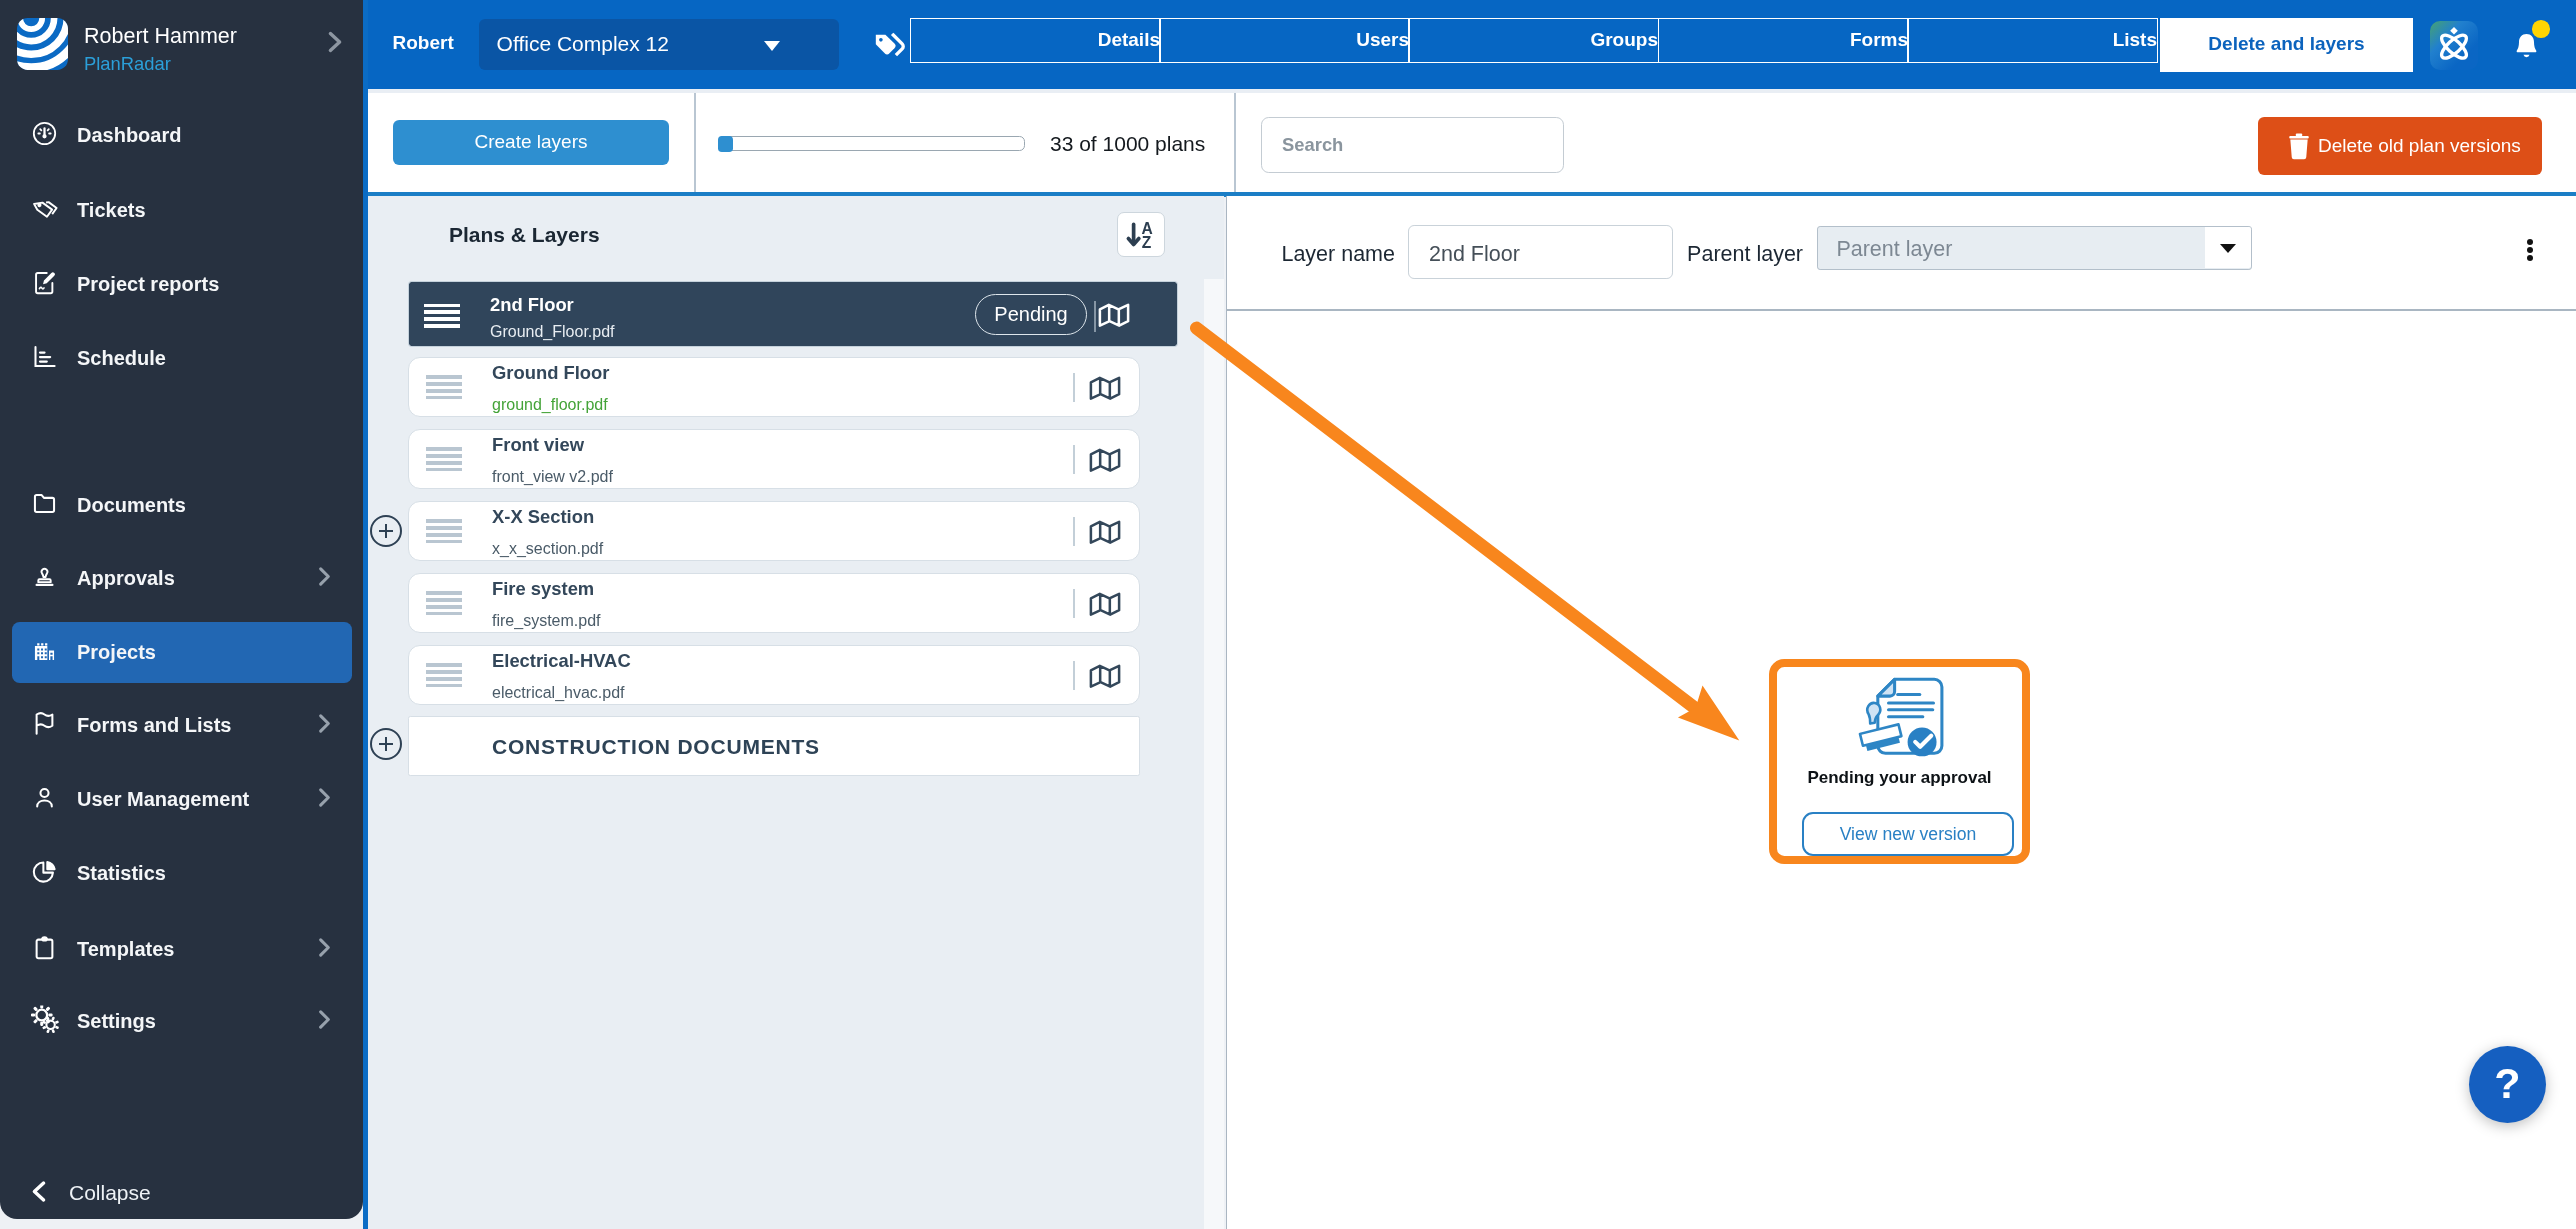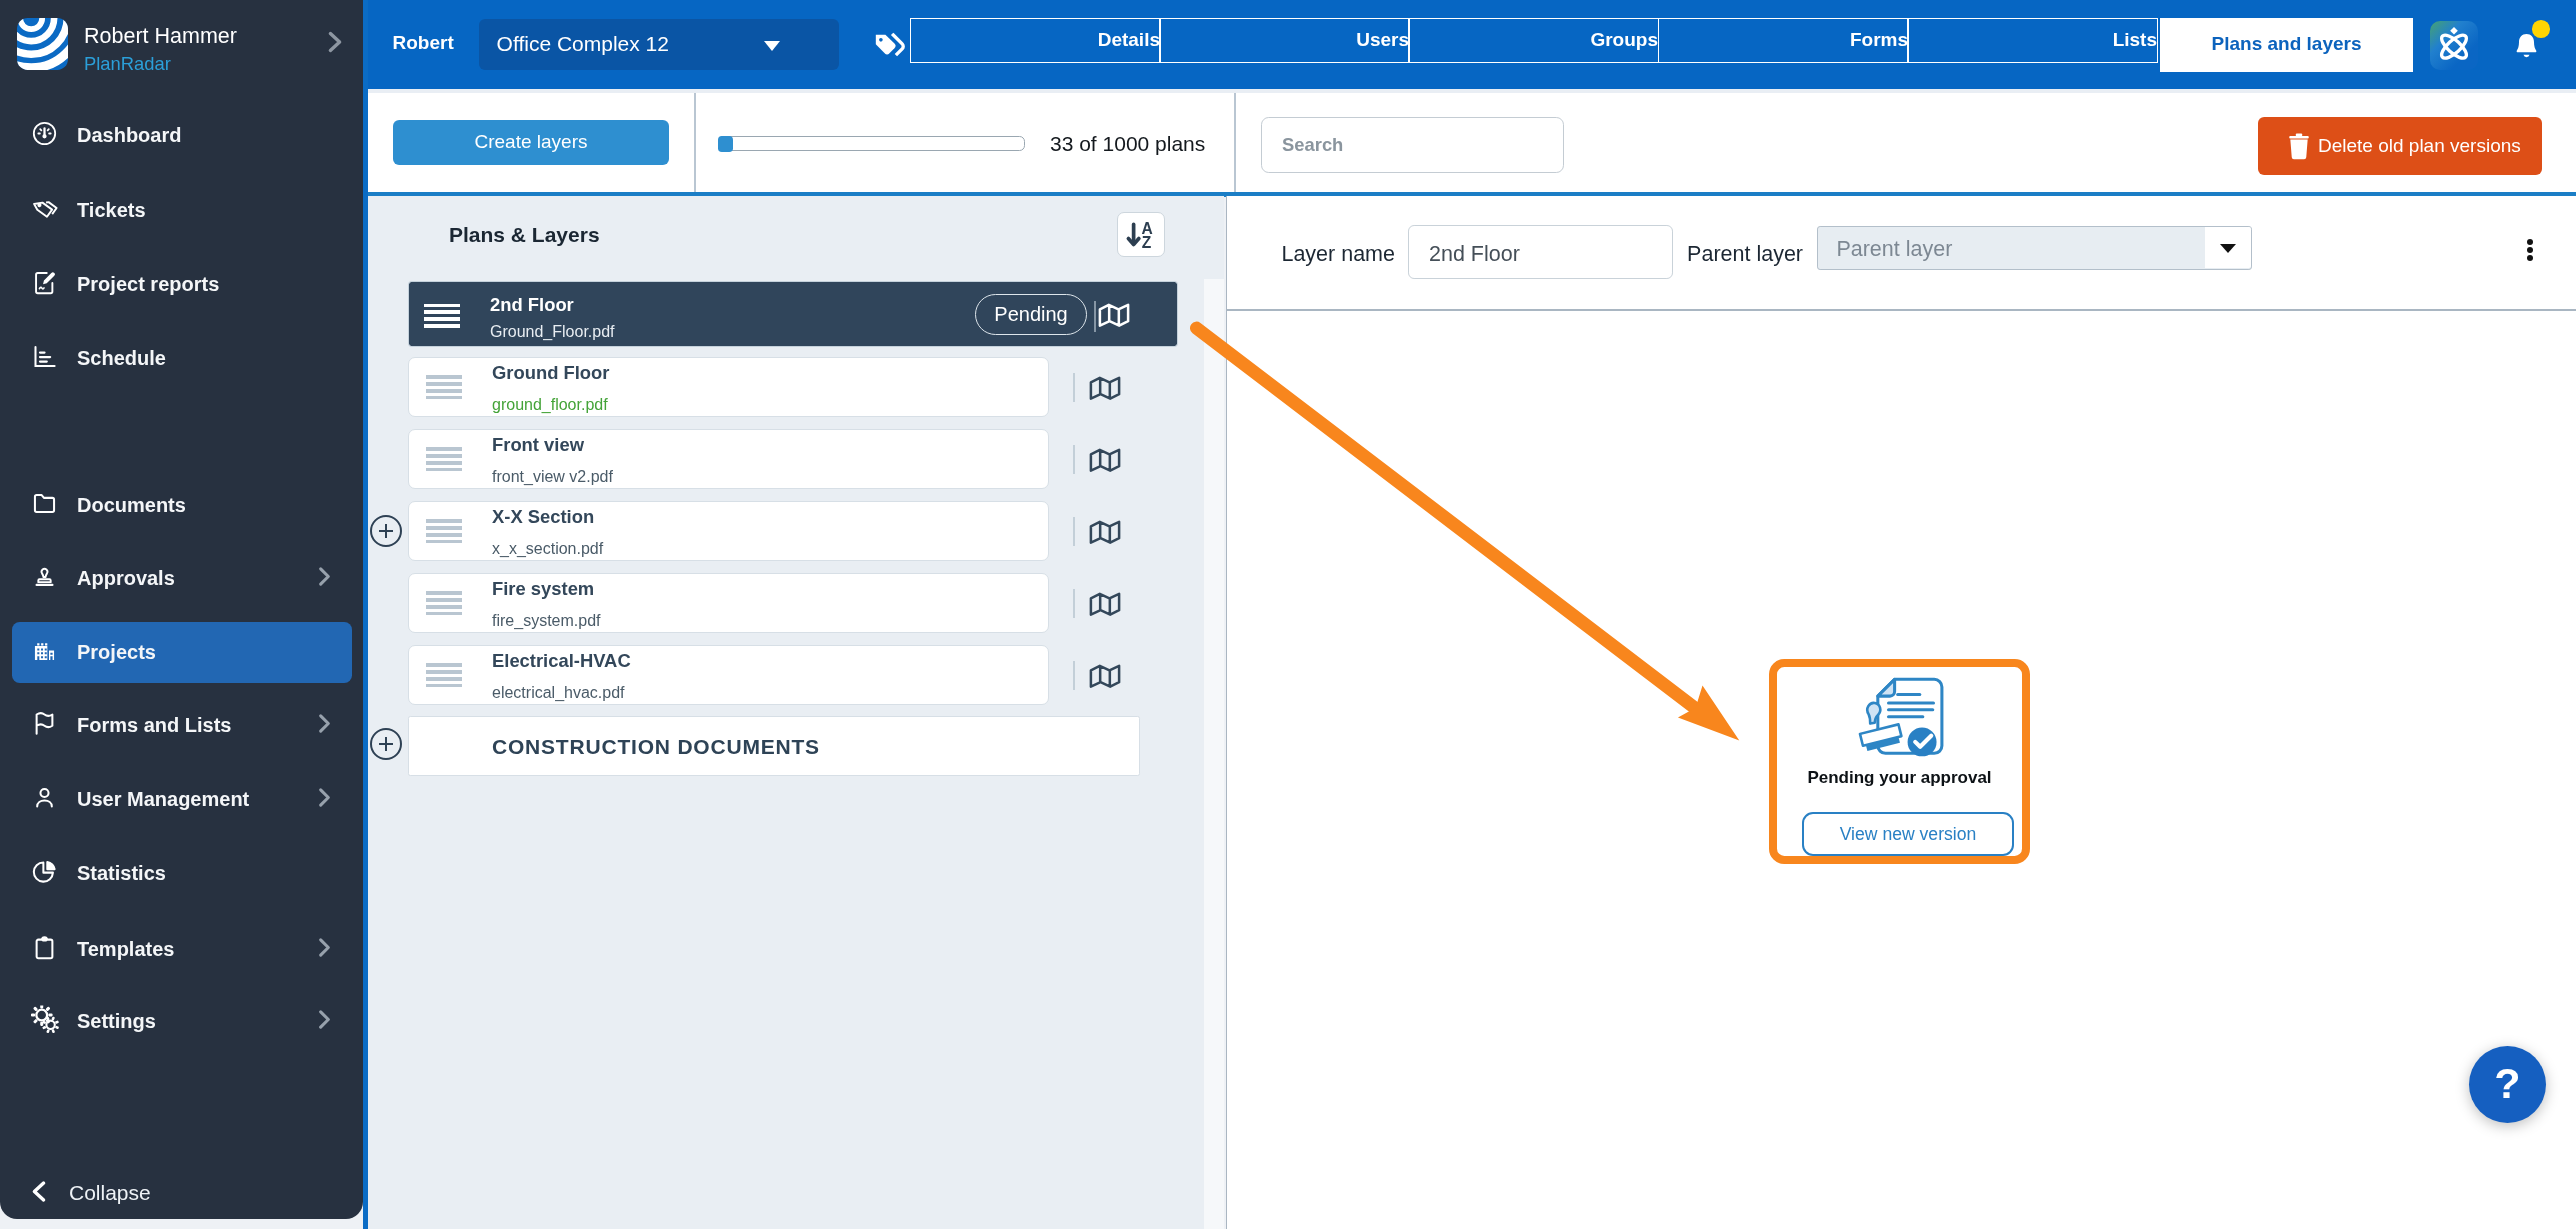--- a/index.html
+++ b/index.html
@@ -49,21 +49,21 @@
 #searchbox span{position:absolute;left:20px;top:16px;font-size:18.4px;font-weight:bold;color:#8a959e}
 #btn-del{position:absolute;left:2258px;top:117px;width:284px;height:58px;background:#dd4f17;border-radius:6.1px}
 #btn-del span{position:absolute;left:60px;top:17.6px;font-size:19px;color:#fff;white-space:nowrap}
 #btn-del svg{position:absolute;left:28px;top:14.6px}
 
 
 #lpanel{position:absolute;left:368px;top:196px;width:856px;height:1033px;background:#e9eef3}
 #lscroll{position:absolute;left:1204px;top:279px;width:20px;height:951px;background:#f6f8fa}
 #pl-head{position:absolute;left:449px;top:223px;font-size:21px;font-weight:bold;color:#1b2733}
 #btn-sort{position:absolute;left:1117px;top:212px;width:48px;height:45px;background:#fff;border:1.5px solid #cdd6dd;border-radius:7px}
-.prow{position:absolute;left:408px;width:641px;background:#fff;border:1.5px solid #d7dfe6;border-radius:7px}
+.prow{position:absolute;left:408px;width:732px;background:#fff;border:1.5px solid #d7dfe6;border-radius:12px}
 .prow .handle i,.selrow .handle i{display:block;height:3.8px;margin-bottom:3.1px}
 .handle{position:absolute;left:425px;width:36px}
 .prow .title{position:absolute;left:83px;top:3.8px;font-size:18.4px;font-weight:bold;color:#33475a;white-space:nowrap}
 .prow .fname{position:absolute;left:83px;top:38px;font-size:16px;color:#4a5b68;white-space:nowrap}
 .prow .vdiv{position:absolute;left:664px;top:15.3px;width:1.5px;height:29px;background:#c3cfd8}
 .prow .mapic{position:absolute;left:680px;top:18.4px}
 #selrow{position:absolute;left:409px;top:282px;width:768px;height:64px;background:#30455b;border-radius:2.3px;outline:1.5px solid #c4d1db}
 #selrow .title{position:absolute;left:81px;top:11.5px;font-size:18.4px;font-weight:bold;color:#fff;white-space:nowrap}
 #selrow .fname{position:absolute;left:81px;top:41px;font-size:16px;color:#e8edf2;white-space:nowrap}
 #selrow .shandle{position:absolute;left:15.3px;top:21.5px;width:36px}
@@ -266,21 +266,21 @@
         <path d="M9.2 4.6 H2.6 v6.6 l6.1 6.1 a2.3 2.3 0 0 0 3.25 0 l3.45 -3.45 a2.3 2.3 0 0 0 0 -3.25 Z" fill="#fff"></path>
         <circle cx="6.1" cy="8.1" r="1.25" fill="#0666c3"></circle>
         <path d="M14.6 4.8 l6.1 6.1 a2.4 2.4 0 0 1 0 3.4 l-3.5 3.5" stroke="#fff" stroke-width="2.3" fill="none" stroke-linecap="square"></path>
       </svg></span>
   <div class="tab" style="left:542px;width:251px">Details</div>
   <div class="tab" style="left:791px;width:251px">Users</div>
   <div class="tab" style="left:1040px;width:251px">Groups</div>
   <div class="tab" style="left:1290px;width:251px">Forms</div>
   <div class="tab" style="left:1539px;width:251px">Lists</div>
 </div>
-<div id="tab-active">Plans and layers</div>
+<div id="tab-active">Delete and layers</div>
 <div id="appicon"><svg width="48" height="49" viewBox="0 0 63 64">
       <g fill="none" stroke="#fff" stroke-width="4.4">
         <ellipse cx="31.5" cy="33.5" rx="20.5" ry="8.2" transform="rotate(42 31.5 33.5)"></ellipse>
         <ellipse cx="31.5" cy="33.5" rx="20.5" ry="8.2" transform="rotate(-42 31.5 33.5)"></ellipse>
       </g>
       <path d="M31.5 7.6 l5 5 -5 5 -5-5 Z" fill="#fff"></path>
     </svg></div>
 <div id="bell"><svg width="29" height="32" viewBox="0 0 24 26">
       <path d="M12 2.2 c-3.8 0-6.2 2.8-6.2 6.6 0 3.4-.8 5.6-1.8 7 -.5 .7 0 1.6 .9 1.6 h14.2 c.9 0 1.4-.9 .9-1.6 -1-1.4-1.8-3.6-1.8-7 0-3.8-2.4-6.6-6.2-6.6 Z" fill="#fff"></path>
       <path d="M9.5 19.5 a2.6 2.6 0 0 0 5 0 Z" fill="#fff"></path>

